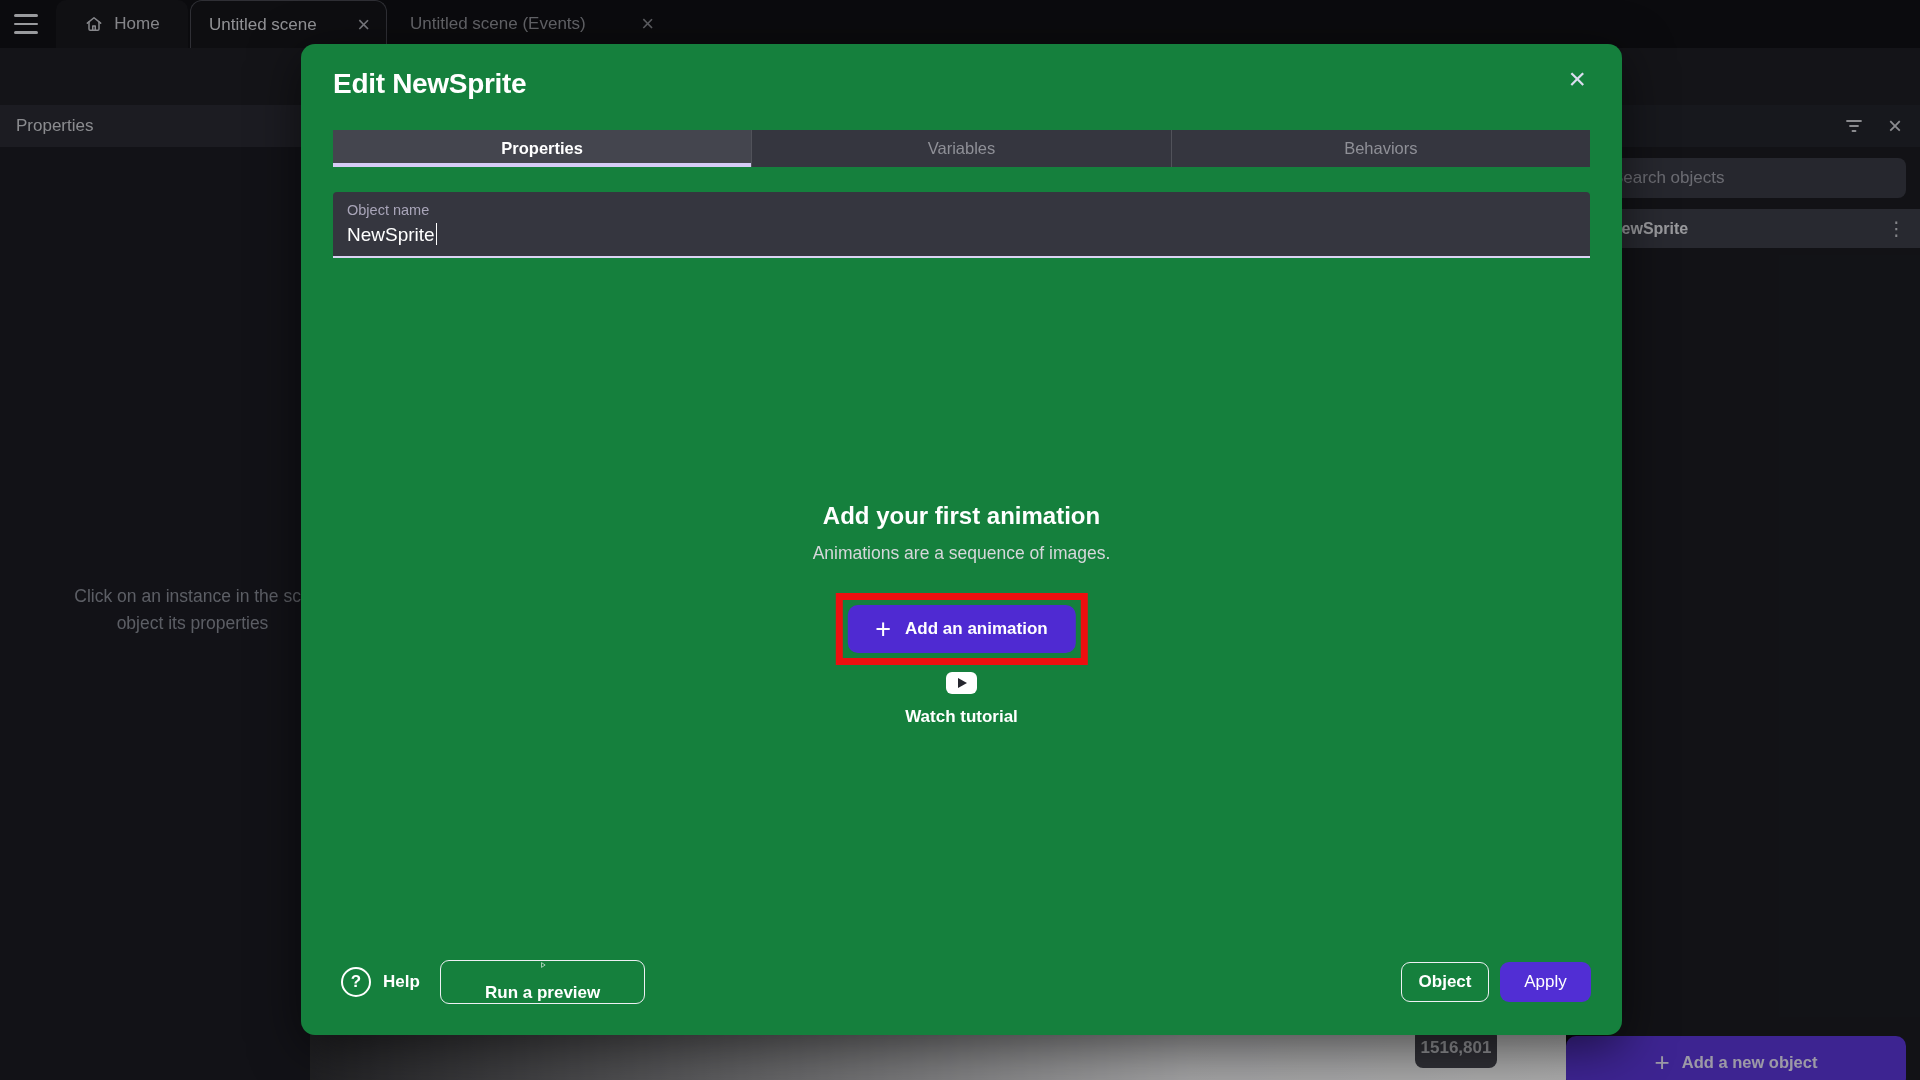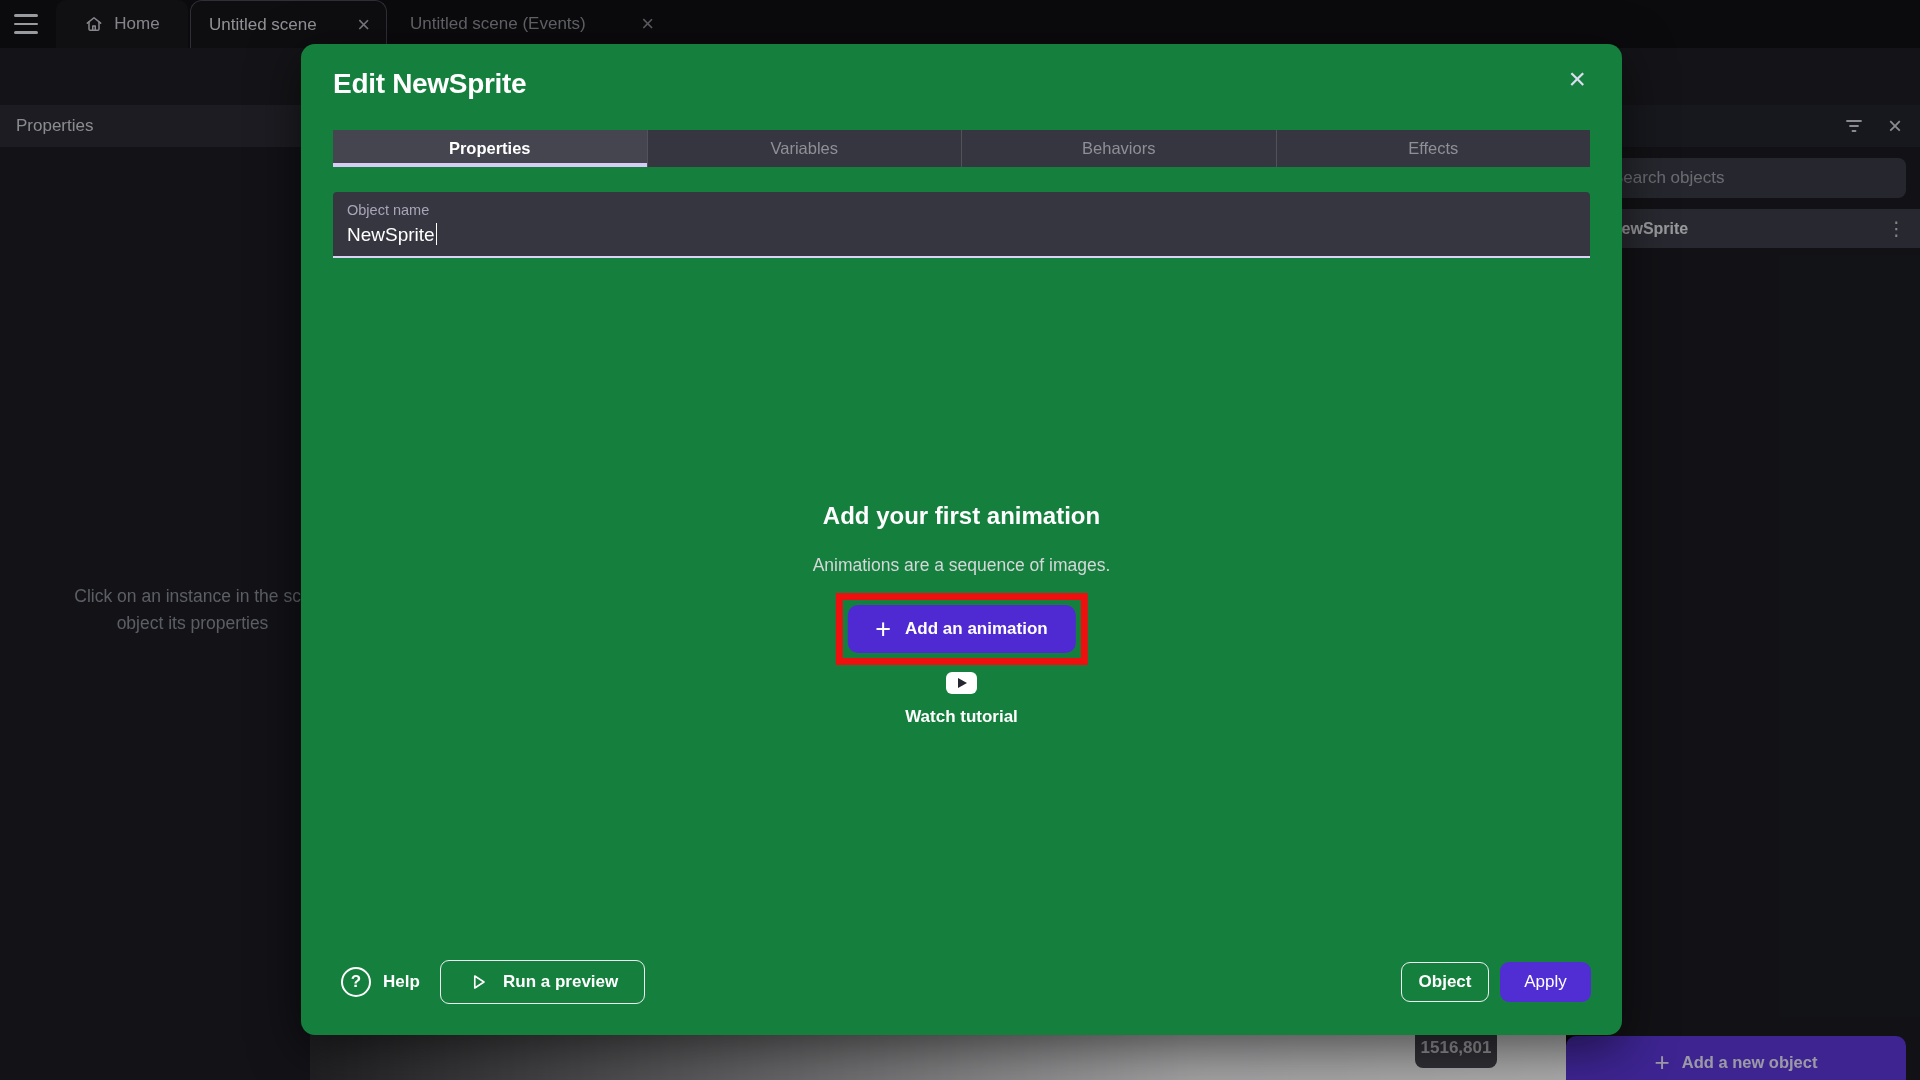--- a/index.html
+++ b/index.html
@@ -74,39 +74,39 @@
   .mtab.active { background:#44454e; color:#ffffff; font-weight:700; border-left:none; }
   .mtab.active::after { content:""; position:absolute; left:0; right:0; bottom:0; height:4px; background:#d6ccf6; }
 
   .name-field { position:absolute; left:32px; top:148px; width:1257px; height:66px; background:#35363f;
     border-radius:4px 4px 0 0; border-bottom:2px solid #dad3f3; cursor:text; }
   .name-field .flabel { position:absolute; left:14px; top:10px; font-size:14.5px; color:#a9a5b9; }
   .name-field .fvalue { position:absolute; left:14px; top:31px; font-size:19px; color:#ffffff; }
   .caret { display:inline-block; width:1.5px; height:22px; background:#ffffff; vertical-align:-4px; margin-left:1px; }
 
   .es-heading { position:absolute; left:0; width:100%; top:458px; text-align:center; font-size:24px; font-weight:800; color:#ffffff; }
-  .es-sub { position:absolute; left:0; width:100%; top:499px; text-align:center; font-size:17.5px; color:#d6d7db;margin-top:12px; }
+  .es-sub { position:absolute; left:0; width:100%; top:499px; text-align:center; font-size:17.5px; color:#d6d7db; }
 
   .red-box { position:absolute; left:50%; transform:translateX(-50%); top:549px; border:7px solid #ee0f0f; padding:5px; }
   .add-anim-btn { height:48px; padding:0 28px; background:#4f2ad2; border:none; border-radius:10px;
     display:flex; align-items:center; gap:14px; color:#ffffff; font-size:17px; font-weight:700; font-family:inherit; cursor:pointer; }
   .add-anim-btn .plus { font-size:27px; font-weight:300; line-height:1; }
 
   .watch-row { position:absolute; left:0; width:100%; top:628px; display:flex; align-items:center; justify-content:center; gap:13px; cursor:pointer;flex-direction:column; }
   .yt-icon { width:31px; height:22px; background:#ffffff; border-radius:6px; display:flex; align-items:center; justify-content:center; }
   .yt-icon::after { content:""; width:0; height:0; border-left:9px solid #25262e; border-top:5.5px solid transparent; border-bottom:5.5px solid transparent; margin-left:2px; }
   .watch-row .wlabel { font-size:17px; font-weight:700; color:#ffffff; }
 
   .mfooter { position:absolute; left:0; right:0; top:916px; height:44px; }
   .help-group { position:absolute; left:40px; top:0; height:44px; display:flex; align-items:center; gap:12px; cursor:pointer; }
   .help-circle { width:30px; height:30px; border:2px solid #ffffff; border-radius:50%; display:flex; align-items:center; justify-content:center;
     font-size:17px; font-weight:700; color:#ffffff; }
   .help-group .hlabel { font-size:17px; font-weight:700; color:#ffffff; }
-  .run-btn { position:absolute; left:139px; top:0; height:44px; padding:0 26px; background:transparent; border:1.5px solid #eef0f4; border-radius:9px;
-    display:flex; align-items:center; gap:14px; color:#ffffff; font-size:17px; font-weight:700; font-family:inherit; cursor:pointer; }
+  .run-btn { position:absolute; left:139px; top:0; height:44px; padding:0 44px; background:transparent; border:1.5px solid #eef0f4; border-radius:9px;
+    display:flex; align-items:center; gap:14px; color:#ffffff; font-size:17px; font-weight:700; font-family:inherit; cursor:pointer;flex-direction:column; }
   .cancel-btn { position:absolute; right:133px; top:2px; height:40px; width:88px; background:transparent; border:1.5px solid #eef0f4; border-radius:9px;
     color:#ffffff; font-size:17px; font-weight:700; font-family:inherit; cursor:pointer; }
   .apply-btn { position:absolute; right:31px; top:2px; height:40px; width:91px; background:#512ed4; border:none; border-radius:9px;
     color:#ffffff; font-size:17px; font-weight:400; font-family:inherit; cursor:pointer; }
 </style>
 </head>
 <body>
 
 <div id="app">
 
@@ -215,21 +215,20 @@
 <div class="overlay"></div>
 
 <div class="modal">
   <div class="modal-title">Edit NewSprite</div>
   <div class="modal-close">×</div>
 
   <div class="mtabs">
     <div class="mtab active">Properties</div>
     <div class="mtab">Variables</div>
     <div class="mtab">Behaviors</div>
-    <div class="mtab">Effects</div>
   </div>
 
   <div class="name-field">
     <div class="flabel">Object name</div>
     <div class="fvalue"><span>NewSprite</span><span class="caret"></span></div>
   </div>
 
   <div class="es-heading">Add your first animation</div>
   <div class="es-sub">Animations are a sequence of images.</div>
 

